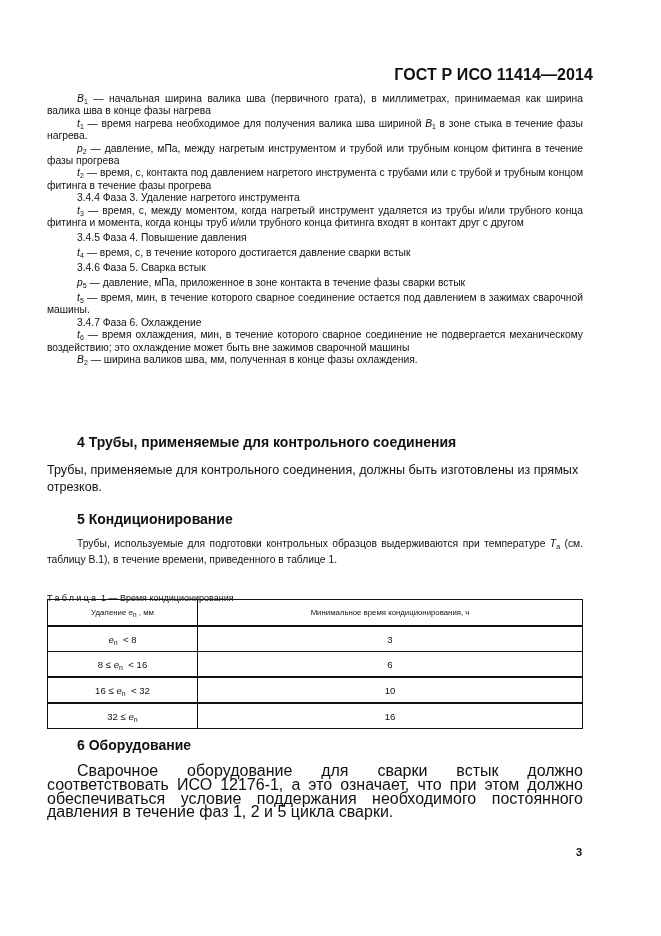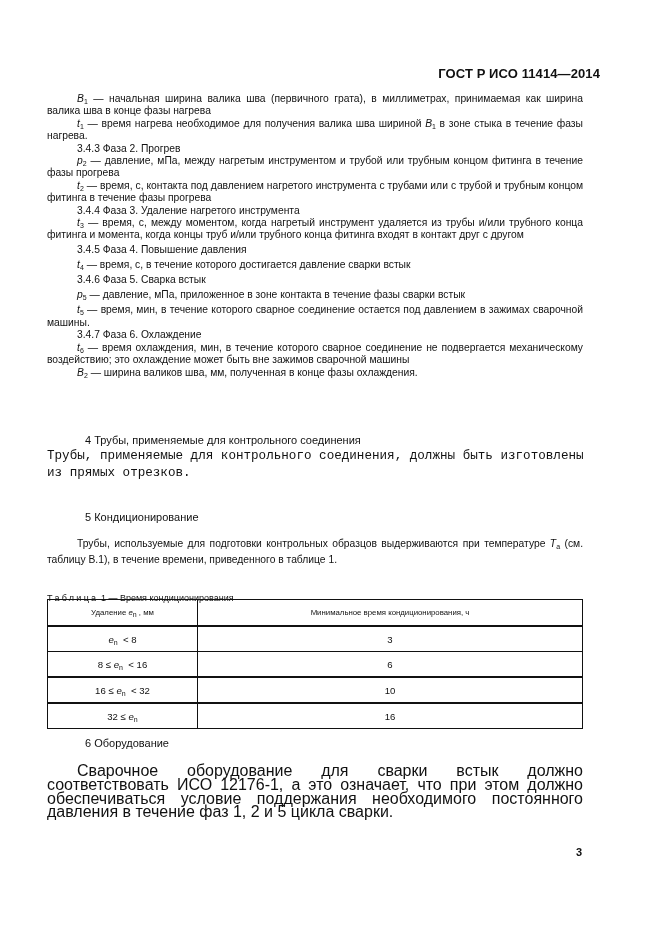--- a/index.html
+++ b/index.html
@@ -1,26 +1,26 @@
 <!DOCTYPE html>
 <html><head>
 <meta charset="utf-8">
 <style>
   html, body { margin: 0; padding: 0; background: #ffffff; }
   body { width: 661px; height: 936px; position: relative; overflow: hidden;
          font-family: "Liberation Sans", sans-serif; color: #111; }
   .page { position: absolute; left: 0; top: 0; width: 661px; height: 936px; }
-  .header-code { position: absolute; right: 61px; top: 66px; font-size: 13px; font-weight: bold; letter-spacing: 0.1px; margin-left: 32px; }
+  .header-code { position: absolute; right: 68px; top: 66px; font-size: 16px; font-weight: bold; letter-spacing: 0.1px; margin-left: 32px; }
   .body-block { position: absolute; left: 47px; width: 536px; font-size: 10.3px; line-height: 12.4px; }
   .p { margin: 0; text-align: justify; }
   .ind { text-indent: 30px; }
   .var { font-style: italic; }
   sub { font-size: 7px; vertical-align: -2px; line-height: 0; }
   .gap { height: 2.6px; }
-  .h { position: absolute; left: 85px; font-size: 11px; font-weight: normal; }
+  .h { position: absolute; left: 77px; font-size: 14px; font-weight: bold; }
   .big-text { position: absolute; left: 47px; width: 540px; font-size: 12.6px; line-height: 17px; }
   .cond { position: absolute; left: 47px; width: 536px; font-size: 10.3px; line-height: 15.5px; text-align: justify; }
   .table-caption { position: absolute; left: 47px; top: 580px; font-size: 9px; margin-top: 13px; }
   .table-caption .spaced { letter-spacing: 2.3px; }
   table.t1 { position: absolute; left: 47px; top: 599px; width: 536px; border-collapse: collapse; font-size: 9.6px; }
   table.t1 td, table.t1 th { border: 1px solid #111; text-align: center; padding: 0; font-weight: normal; }
   table.t1 th { height: 25px; font-size: 7.8px; }
   table.t1 td { height: 24px; }
   table.t1 tr.row-thick td { border-top: 2px solid #111; }
   table.t1 .c1 { width: 149px; }
@@ -31,21 +31,20 @@
 <body>
 
 <div class="page">
 
   <div class="header-code">ГОСТ Р ИСО 11414—2014</div>
 
   <div class="body-block" style="top:93px;">
     <p class="p ind"><span class="var">B</span><sub>1</sub><span> — начальная ширина валика шва (первичного грата), в миллиметрах, принимаемая как ширина валика шва в конце фазы нагрева</span></p>
     <p class="p ind"><span class="var">t</span><sub>1</sub><span> — время нагрева необходимое для получения валика шва шириной </span><span class="var">B</span><sub>1</sub><span> в зоне стыка в течение фазы нагрева.</span></p>
 
-    <p class="p ind">3.4.3 Фаза 2. Прогрев</p>
     <p class="p ind"><span class="var">p</span><sub>2</sub><span> — давление, мПа, между нагретым инструментом и трубой или трубным концом фитинга в течение фазы прогрева</span></p>
     <p class="p ind"><span class="var">t</span><sub>2</sub><span> — время, с, контакта под давлением нагретого инструмента с трубами или с трубой и трубным концом фитинга в течение фазы прогрева</span></p>
 
     <p class="p ind">3.4.4 Фаза 3. Удаление нагретого инструмента</p>
     <p class="p ind"><span class="var">t</span><sub>3</sub><span> — время, с, между моментом, когда нагретый инструмент удаляется из трубы и/или трубного конца фитинга и момента, когда концы труб и/или трубного конца фитинга входят в контакт друг с другом</span></p>
 
     <div class="gap"></div>
     <p class="p ind">3.4.5 Фаза 4. Повышение давления</p>
     <div class="gap"></div>
     <p class="p ind"><span class="var">t</span><sub>4</sub><span> — время, с, в течение которого достигается давление сварки встык</span></p>
@@ -55,21 +54,21 @@
     <p class="p ind"><span class="var">p</span><sub>5</sub><span> — давление, мПа, приложенное в зоне контакта в течение фазы сварки встык</span></p>
     <div class="gap"></div>
     <p class="p ind"><span class="var">t</span><sub>5</sub><span> — время, мин, в течение которого сварное соединение остается под давлением в зажимах сварочной машины.</span></p>
 
     <p class="p ind">3.4.7 Фаза 6. Охлаждение</p>
     <p class="p ind"><span class="var">t</span><sub>6</sub><span> — время охлаждения, мин, в течение которого сварное соединение не подвергается механическому воздействию; это охлаждение может быть вне зажимов сварочной машины</span></p>
     <p class="p ind"><span class="var">B</span><sub>2</sub><span> — ширина валиков шва, мм, полученная в конце фазы охлаждения.</span></p>
   </div>
 
   <div class="h" style="top:434px;">4 Трубы, применяемые для контрольного соединения</div>
-  <div class="big-text" style="top:448px;font-family:Liberation Mono, monospace;">Трубы, применяемые для контрольного соединения, должны быть изготовлены из прямых отрезков.</div>
+  <div class="big-text" style="top:462px;">Трубы, применяемые для контрольного соединения, должны быть изготовлены из прямых отрезков.</div>
 
   <div class="h" style="top:511px;">5 Кондиционирование</div>
   <div class="cond" style="top:536px;">
     <span style="display:inline-block;width:30px;"></span><span>Трубы, используемые для подготовки контрольных образцов выдерживаются при температуре </span><span class="var">T</span><sub>a</sub><span> (см. таблицу В.1), в течение времени, приведенного в таблице 1.</span>
   </div>
 
   <div class="table-caption">
     <span class="spaced">Таблица</span>
     <span>1</span><span> — Время кондиционирования</span>
   </div>

